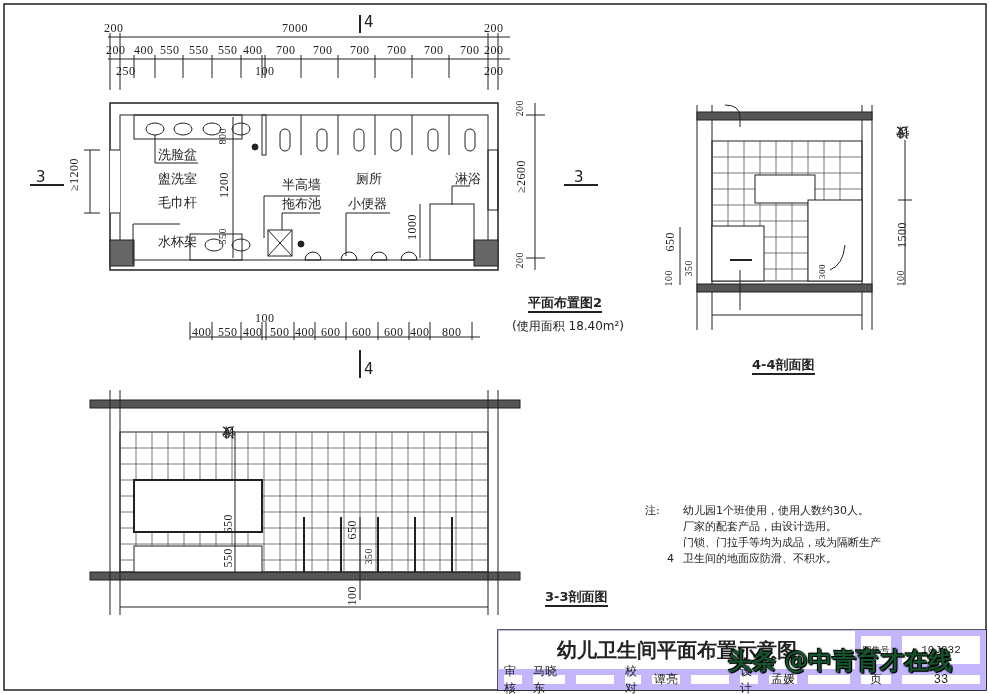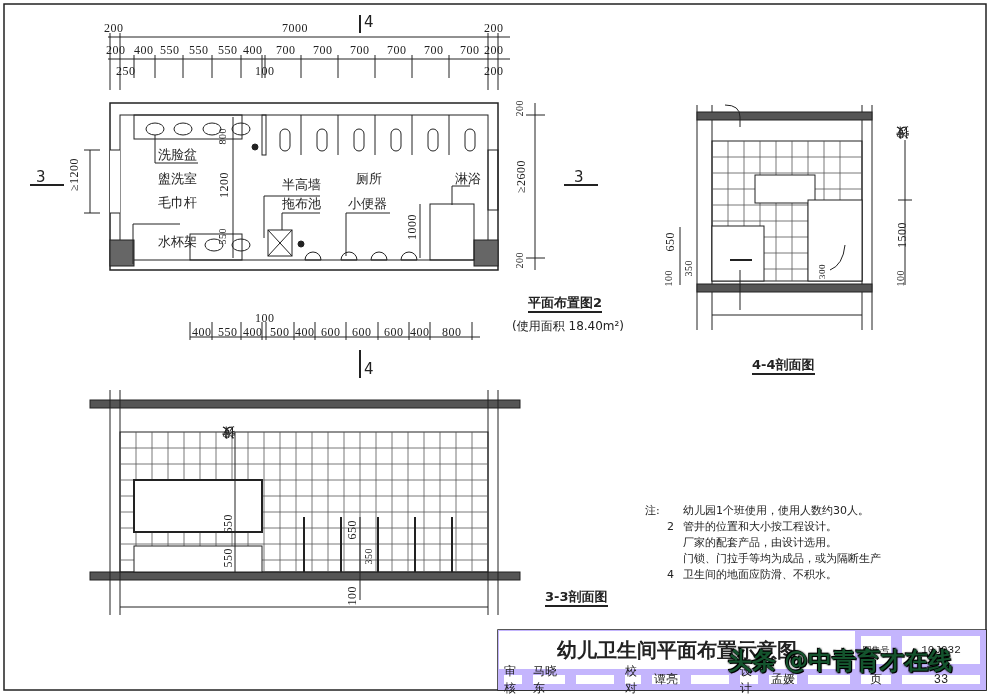--- a/index.html
+++ b/index.html
@@ -300,21 +300,20 @@
 <div class="t dim vert" style="left:346px;top:520px">650</div>
 <div class="t dim vert" style="left:364px;top:548px;font-size:10px">350</div>
 <div class="t dim vert" style="left:346px;top:586px">100</div>
 <div class="t title" style="left:545px;top:590px">3-3剖面图</div>
 
 <div class="note" style="left:645px;top:503px">
   <div style="position:relative">
     <span style="position:absolute;left:0;top:0">注:</span>
     <div style="margin-left:22px">
       <div style="margin-left:16px">幼儿园1个班使用，使用人数约30人。</div>
-      <div><span style="display:inline-block;width:16px">2</span><span>管井的位置和大小按工程设计。</span></div>
       <div style="margin-left:16px">厂家的配套产品，由设计选用。</div>
       <div style="margin-left:16px">门锁、门拉手等均为成品，或为隔断生产</div>
       <div><span style="display:inline-block;width:16px">4</span><span>卫生间的地面应防滑、不积水。</span></div>
     </div>
   </div>
 </div>
 
 <div class="tb" style="left:498px;top:630px;width:358px;height:40px;font-size:20px;font-weight:bold;border-width:1px">幼儿卫生间平面布置示意图</div>
 <div class="tb" style="left:855px;top:630px;width:42px;height:40px;font-size:9px">图集号</div>
 <div class="tb" style="left:896px;top:630px;width:90px;height:40px;font-size:11px">10J932</div>

